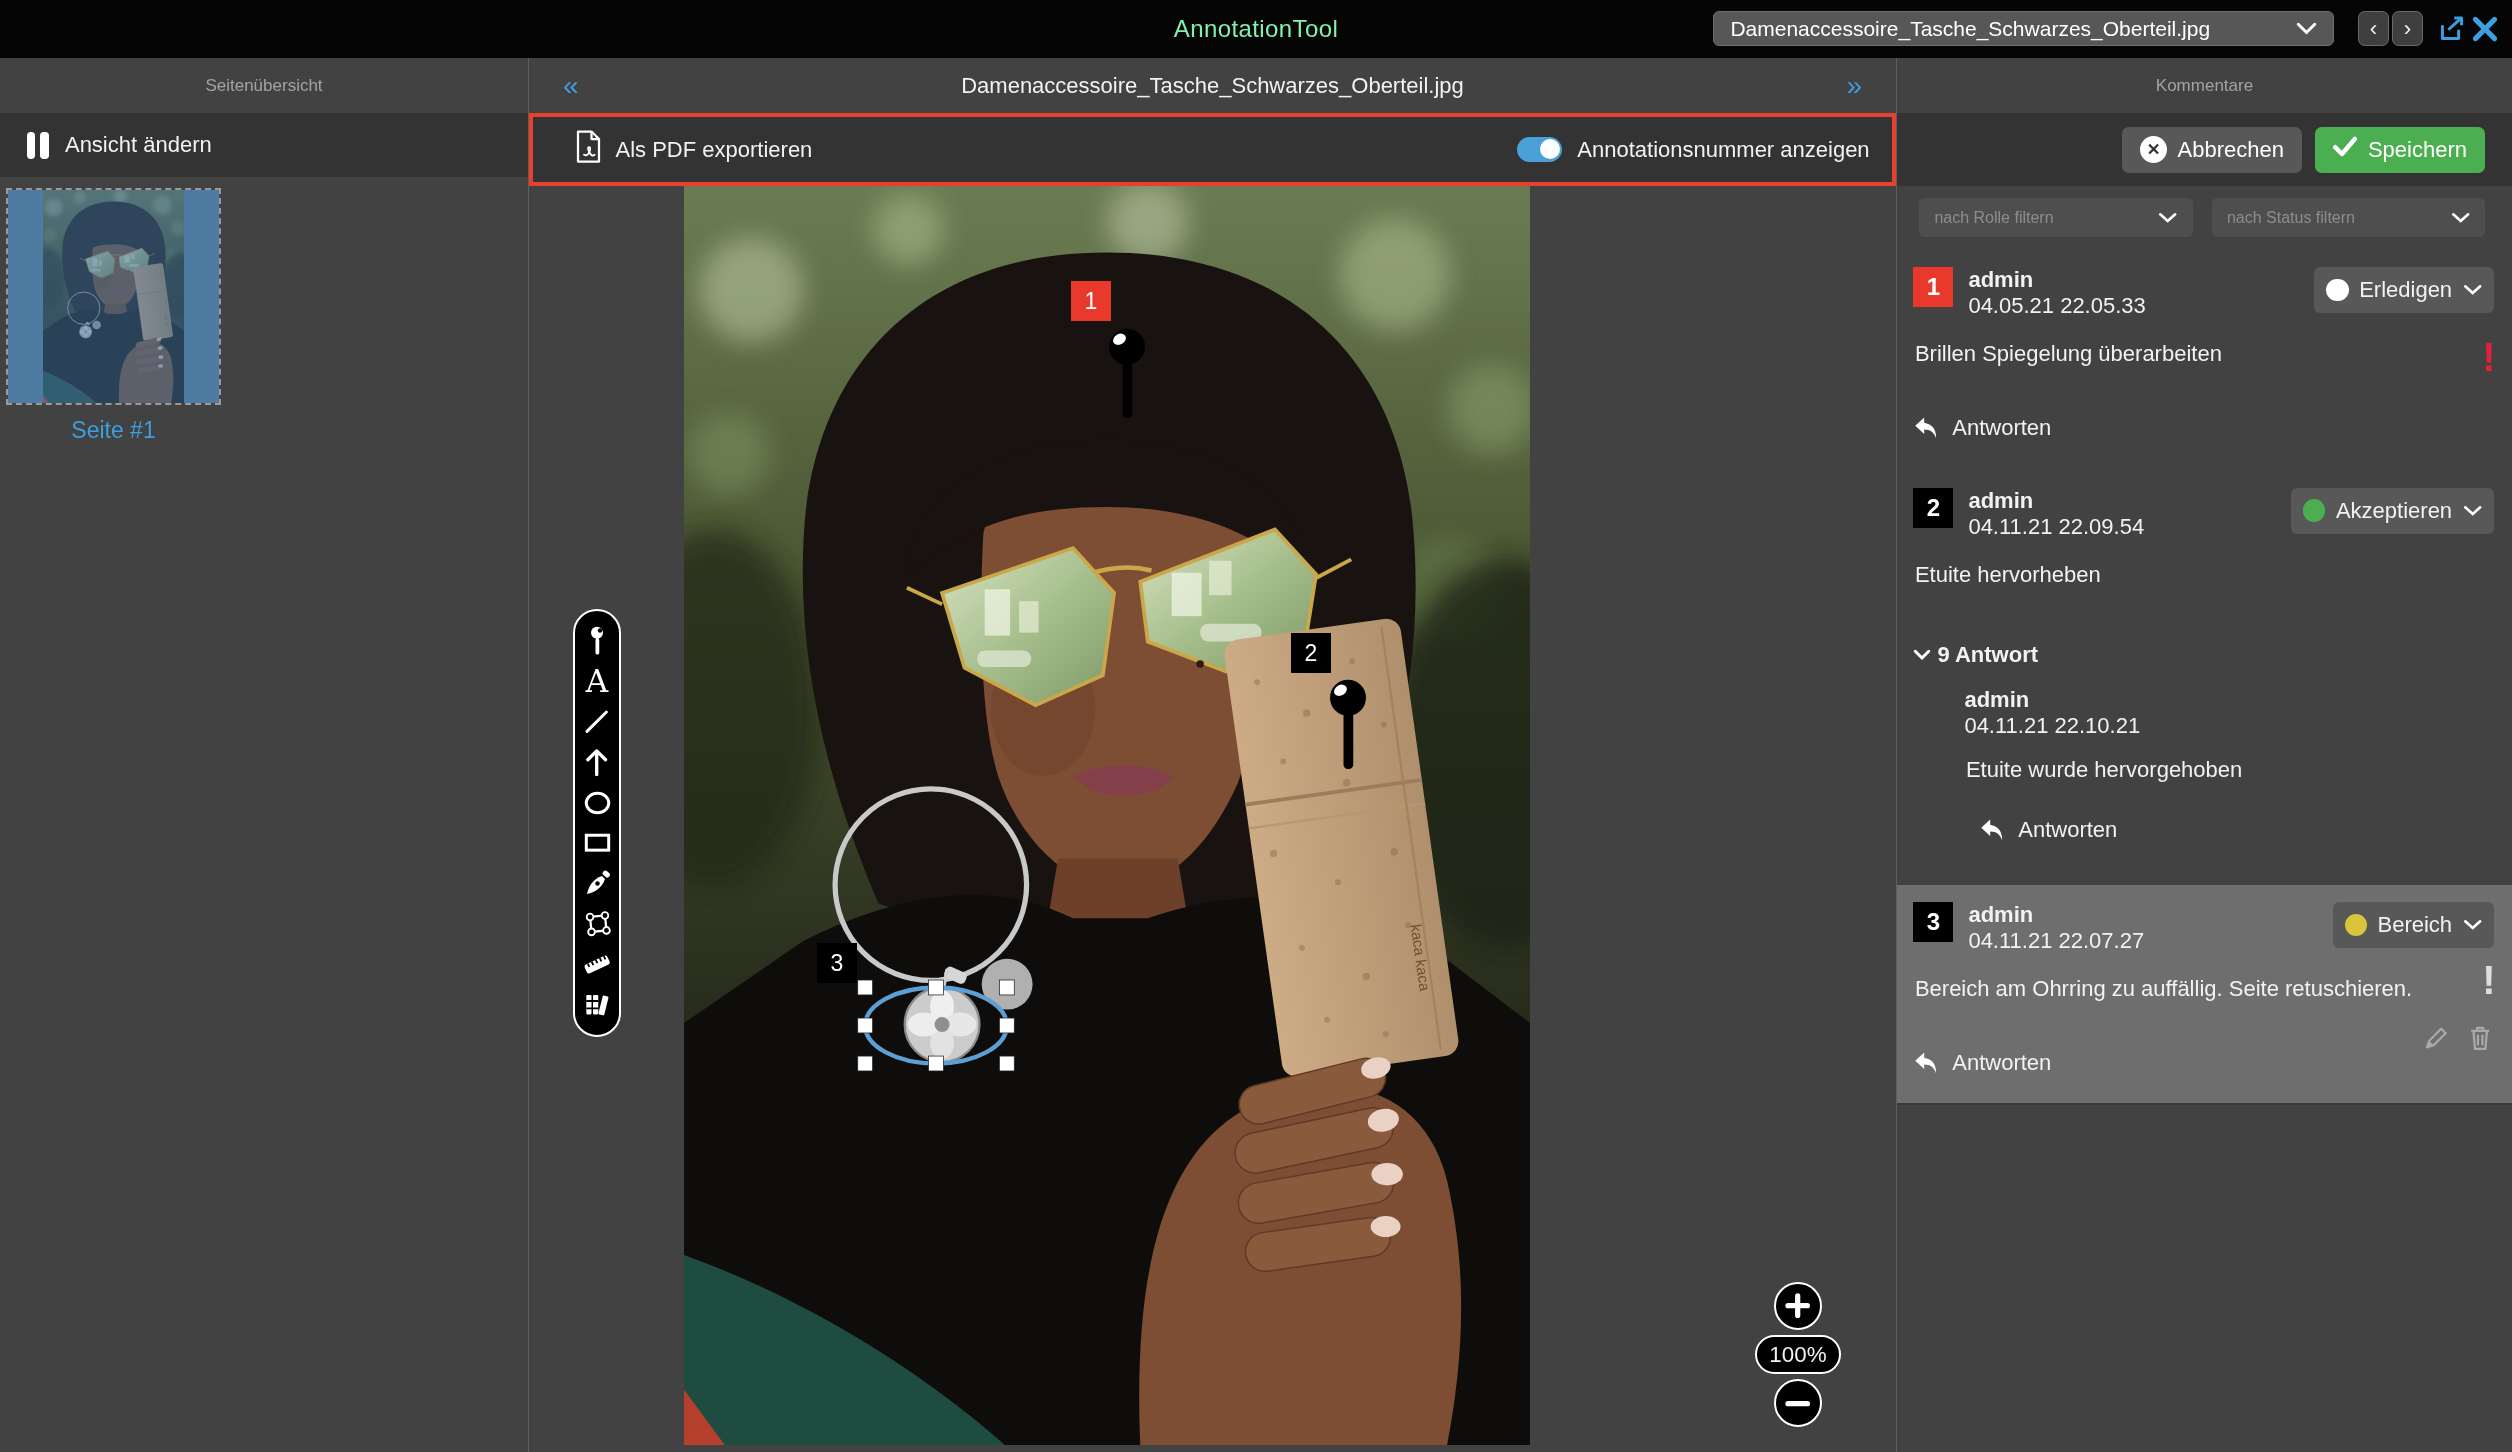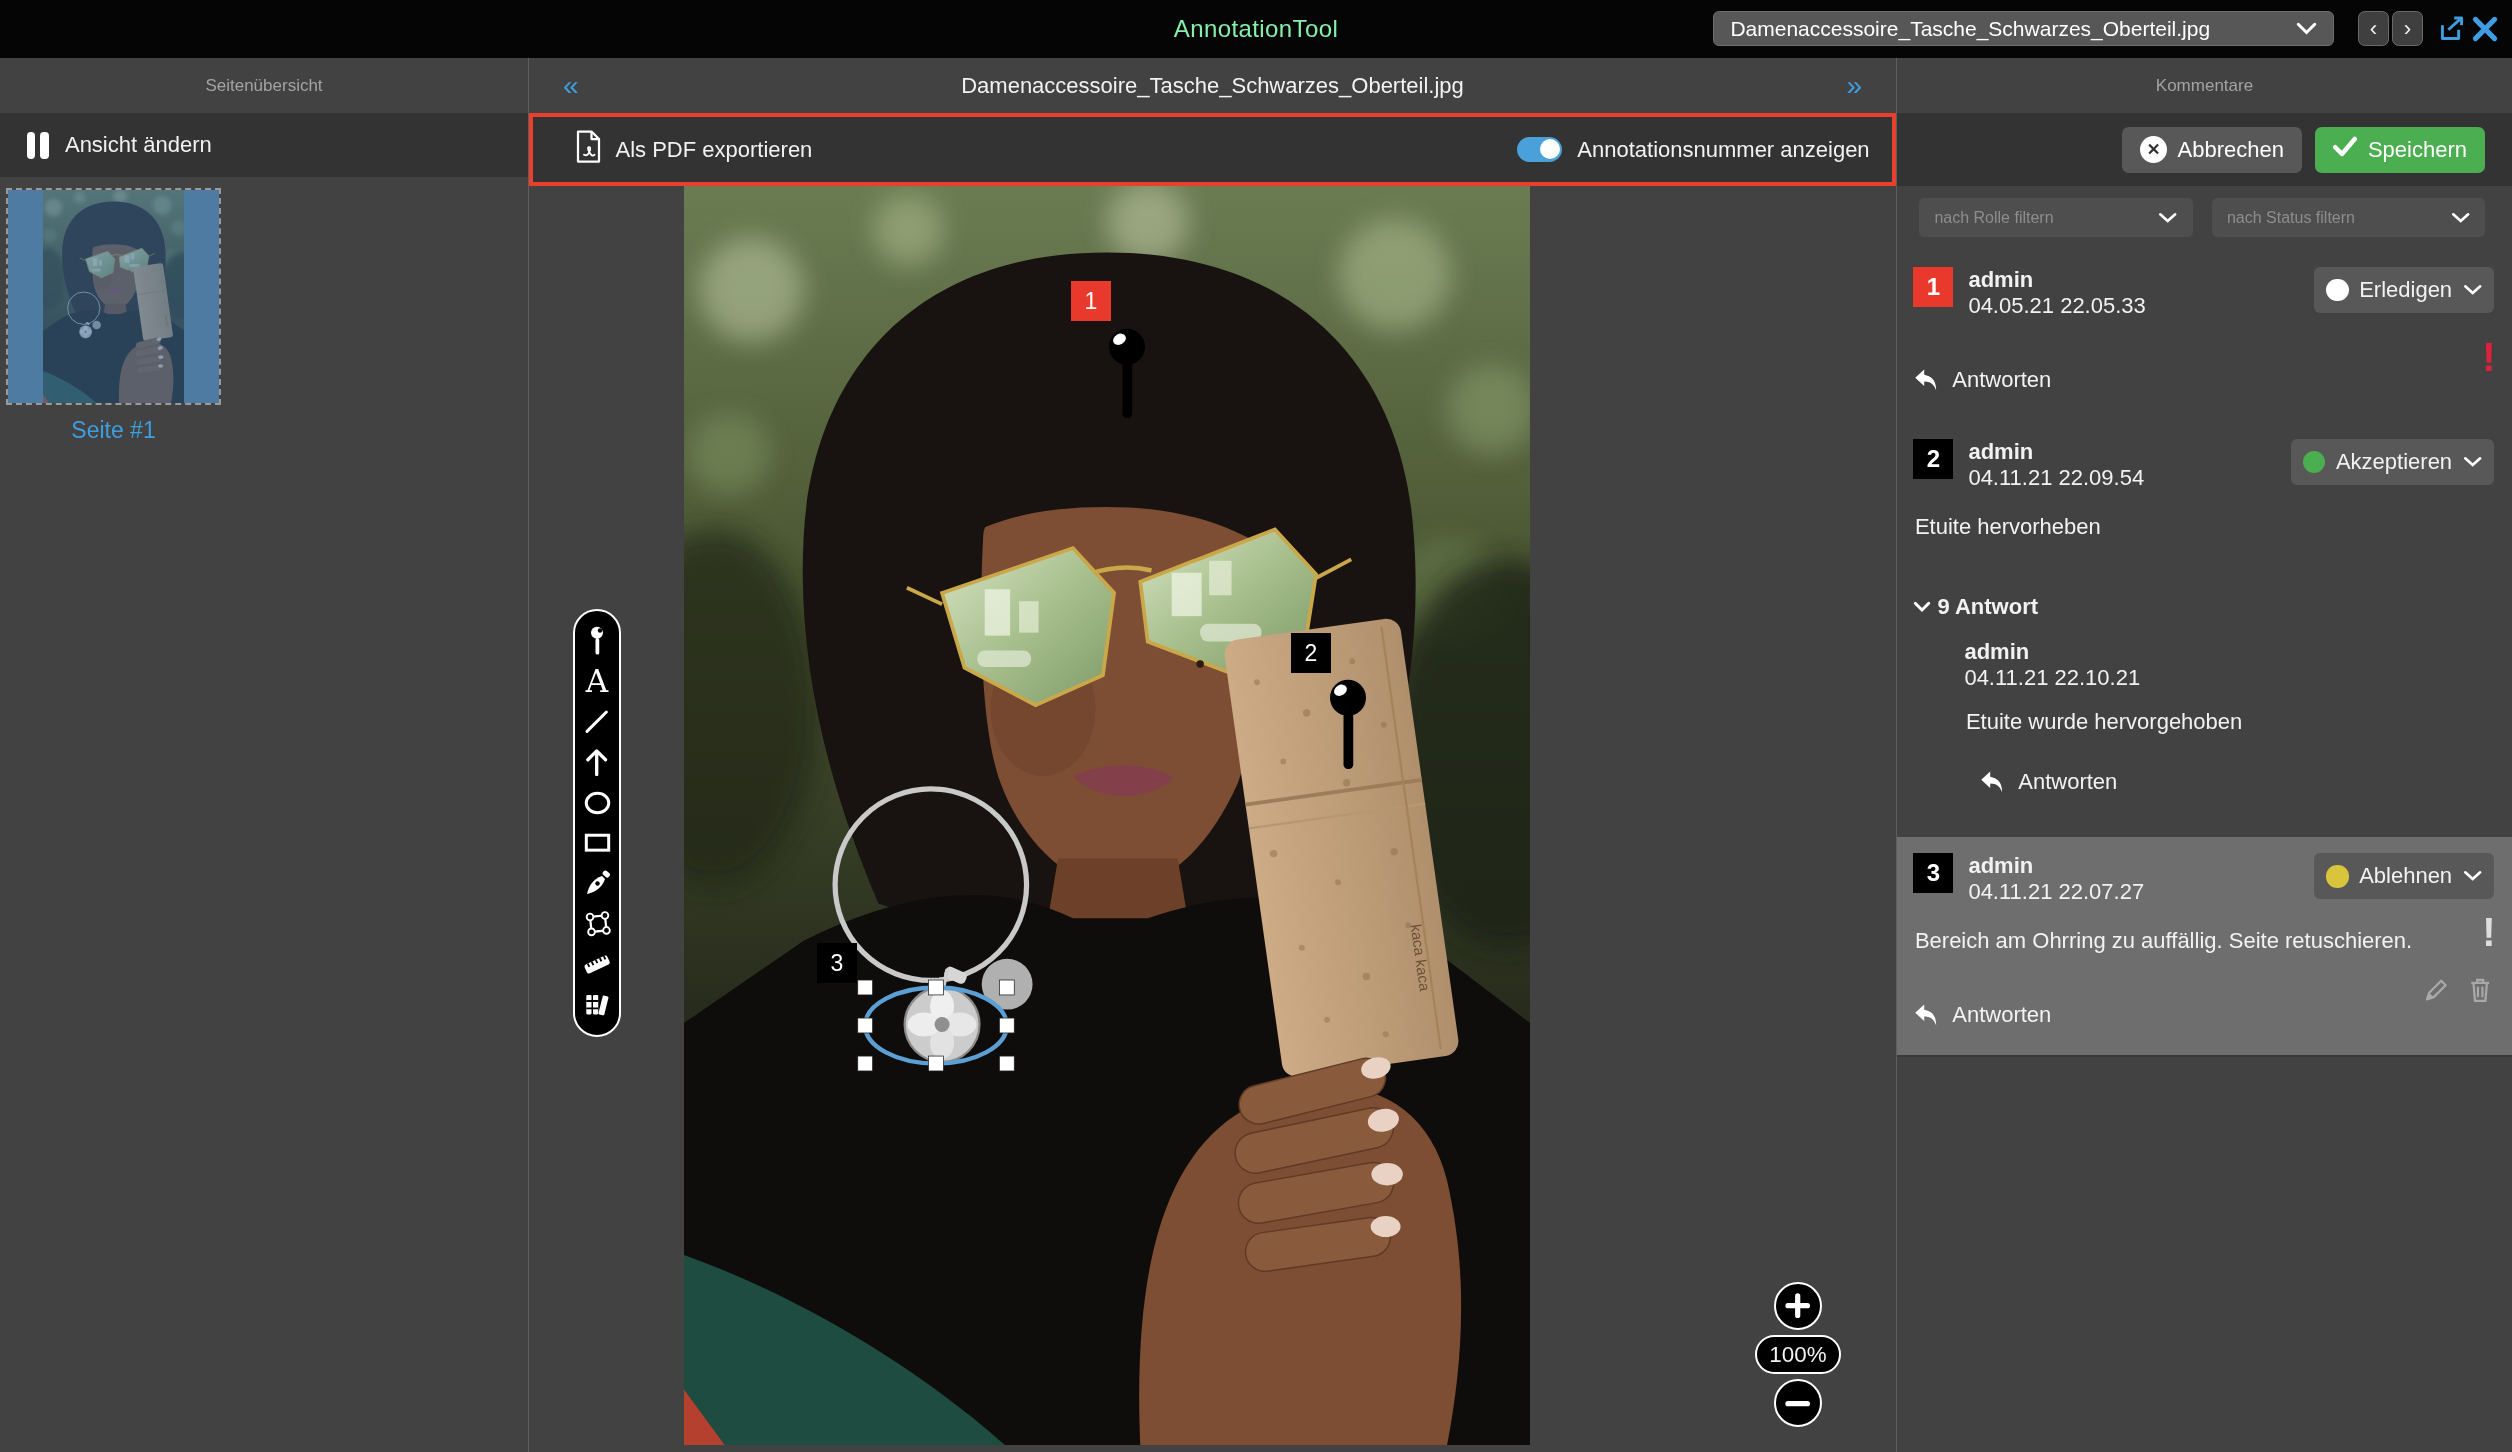--- a/index.html
+++ b/index.html
@@ -574,20 +574,21 @@
             <div class="c-time">04.05.21 22.05.33</div>
           </div>
           <div class="status-btn">
             <span class="dot dot-white"></span>
             <span>Erledigen</span>
             <svg width="19.4" height="12" viewBox="0 0 26 16">
                 <polyline points="3,3 13,12 23,3" stroke="#fff" stroke-width="3.5" fill="none" stroke-linecap="round"></polyline>
               </svg>
           </div>
         </div>
+        <div class="c-body">Brillen Spiegelung überarbeiten</div>
         <div class="priority-icon priority-red">!</div>
         <div class="reply-row">
           <svg width="25.4" height="24" viewBox="0 0 34 32">
               <path d="M15 2 L3 13 L15 24 V18 C24 18 28 22 31 30 C31 15 24 11 15 9 Z" fill="#fff"></path>
             </svg>
           <span>Antworten</span>
         </div>
       </div>
 
       <div class="comment">
@@ -629,21 +630,21 @@
 
       <div class="comment selected">
         <div class="c-head">
           <div class="badge badge-black">3</div>
           <div class="c-meta">
             <div class="c-author">admin</div>
             <div class="c-time">04.11.21 22.07.27</div>
           </div>
           <div class="status-btn">
             <span class="dot dot-yellow"></span>
-            <span>Ablehnen</span>
+            <span>Bereich</span>
             <svg width="19.4" height="12" viewBox="0 0 26 16">
                 <polyline points="3,3 13,12 23,3" stroke="#fff" stroke-width="3.5" fill="none" stroke-linecap="round"></polyline>
               </svg>
           </div>
         </div>
         <div class="c-body">Bereich am Ohrring zu auffällig. Seite retuschieren.</div>
         <div class="priority-icon priority-light">!</div>
         <div class="edit-icons">
           <span class="tool-btn">
             <svg width="25.4" height="25.4" viewBox="0 0 34 34">

